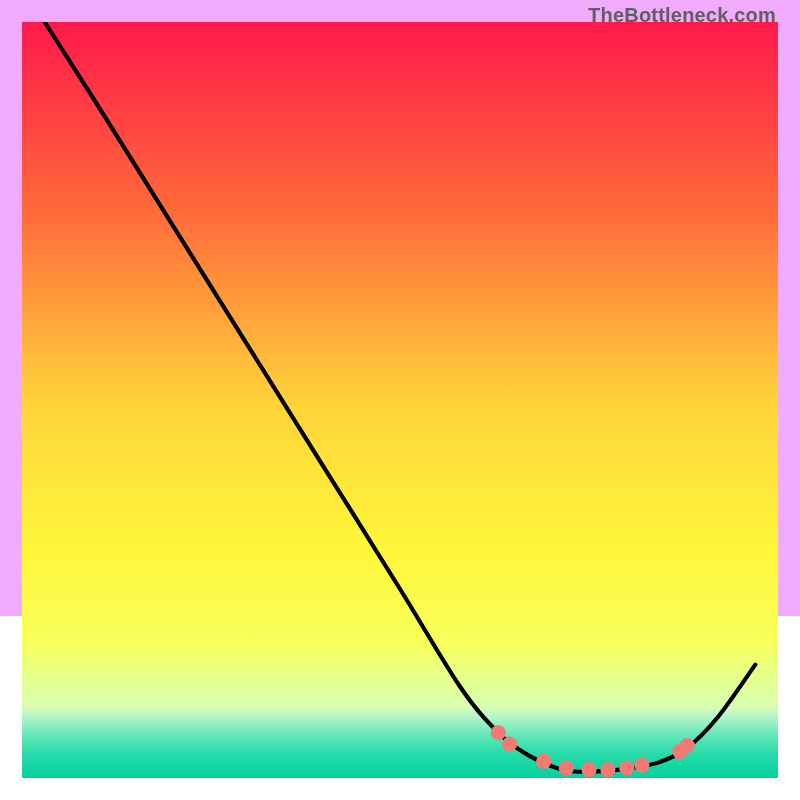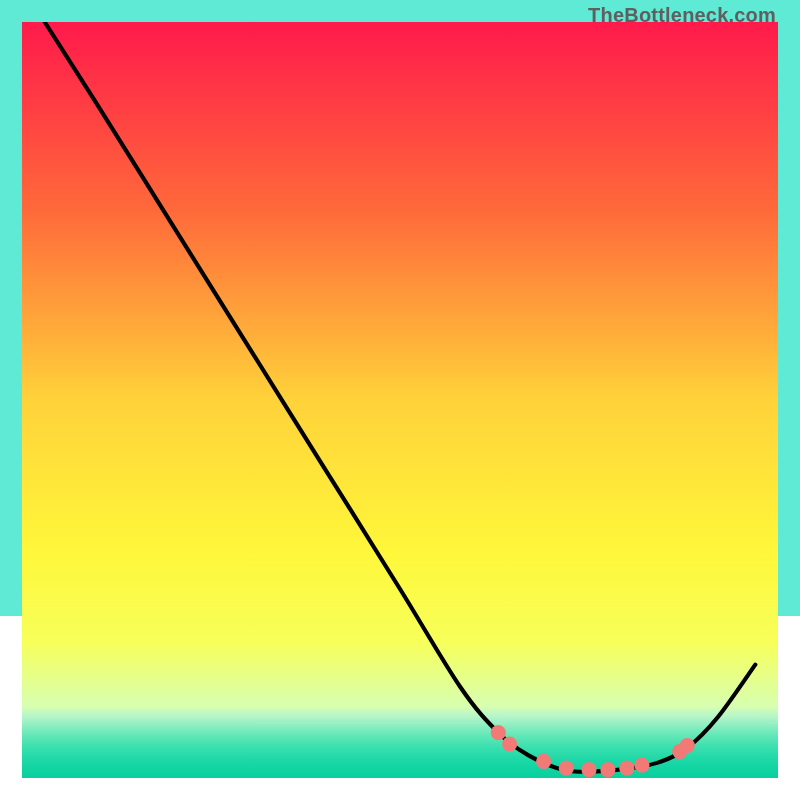--- a/index.html
+++ b/index.html
@@ -1,20 +1,20 @@
 <!DOCTYPE html>
 <html><head>
 <meta charset="utf-8">
 <style>
   * { margin: 0; padding: 0; box-sizing: border-box; }
   html, body { width: 800px; height: 800px; overflow: hidden; }
   .frame {
     width: 800px;
     height: 616px;
-    background: #5eead4;
+    background: #f0abfc;
     position: relative;
   }
   .plot {
     position: absolute;
     left: 22px;
     top: 22px;
     width: 756px;
     height: 756px;
   }
   .watermark {

